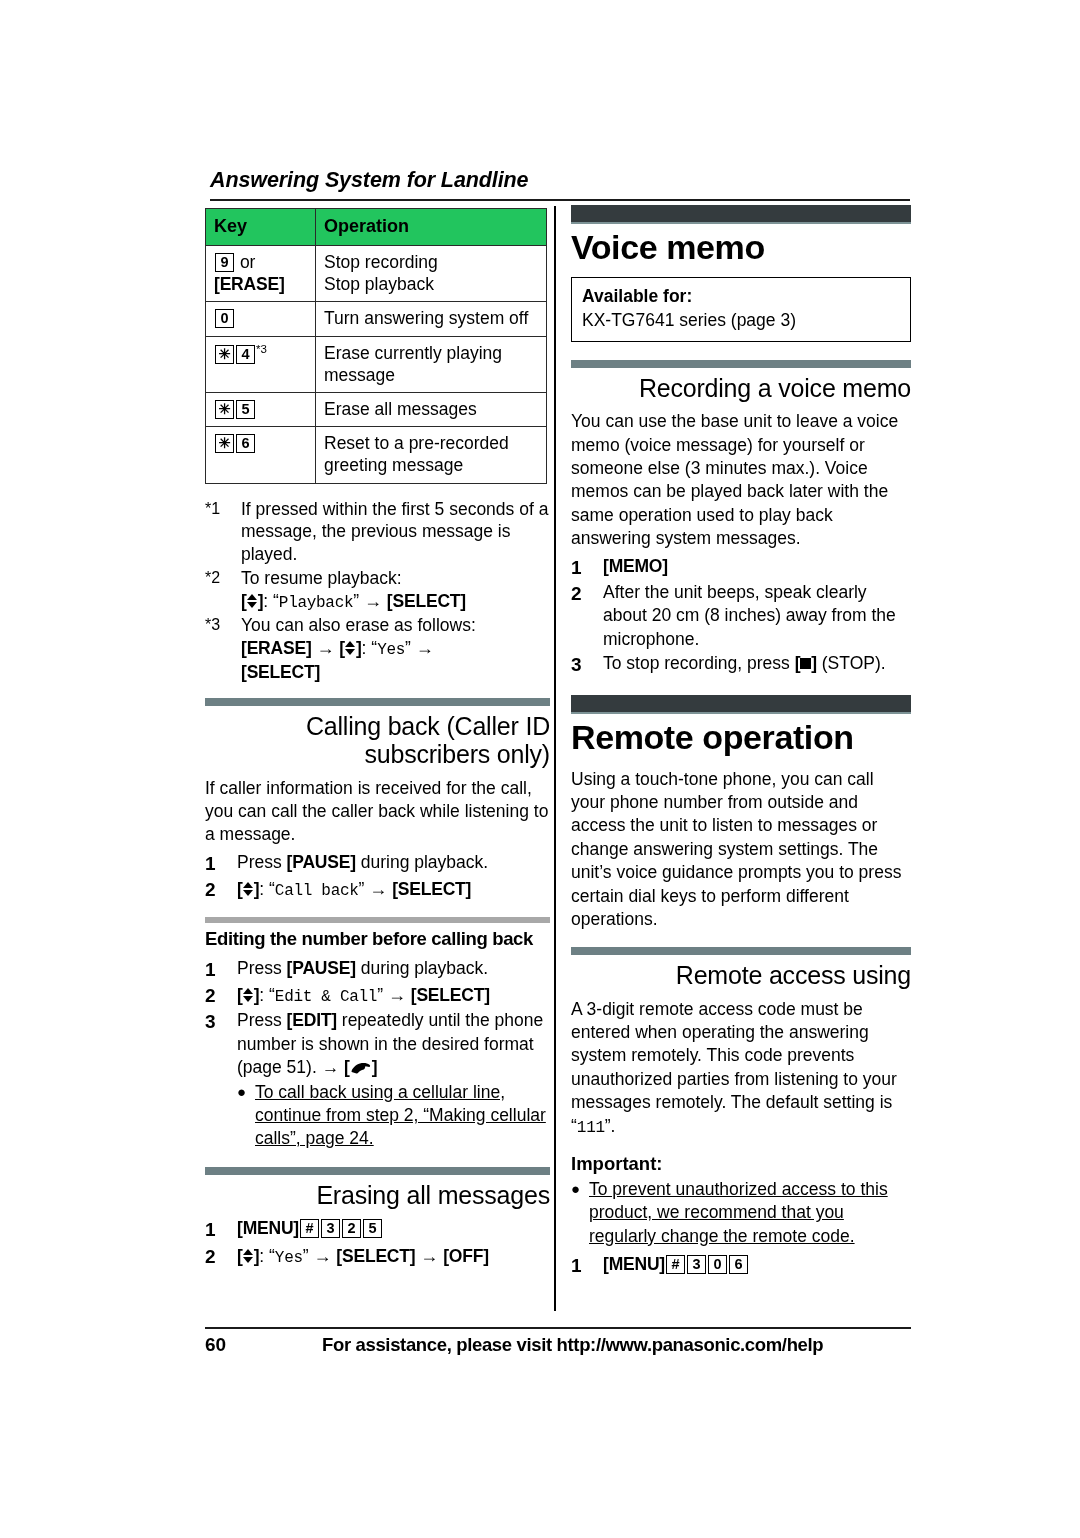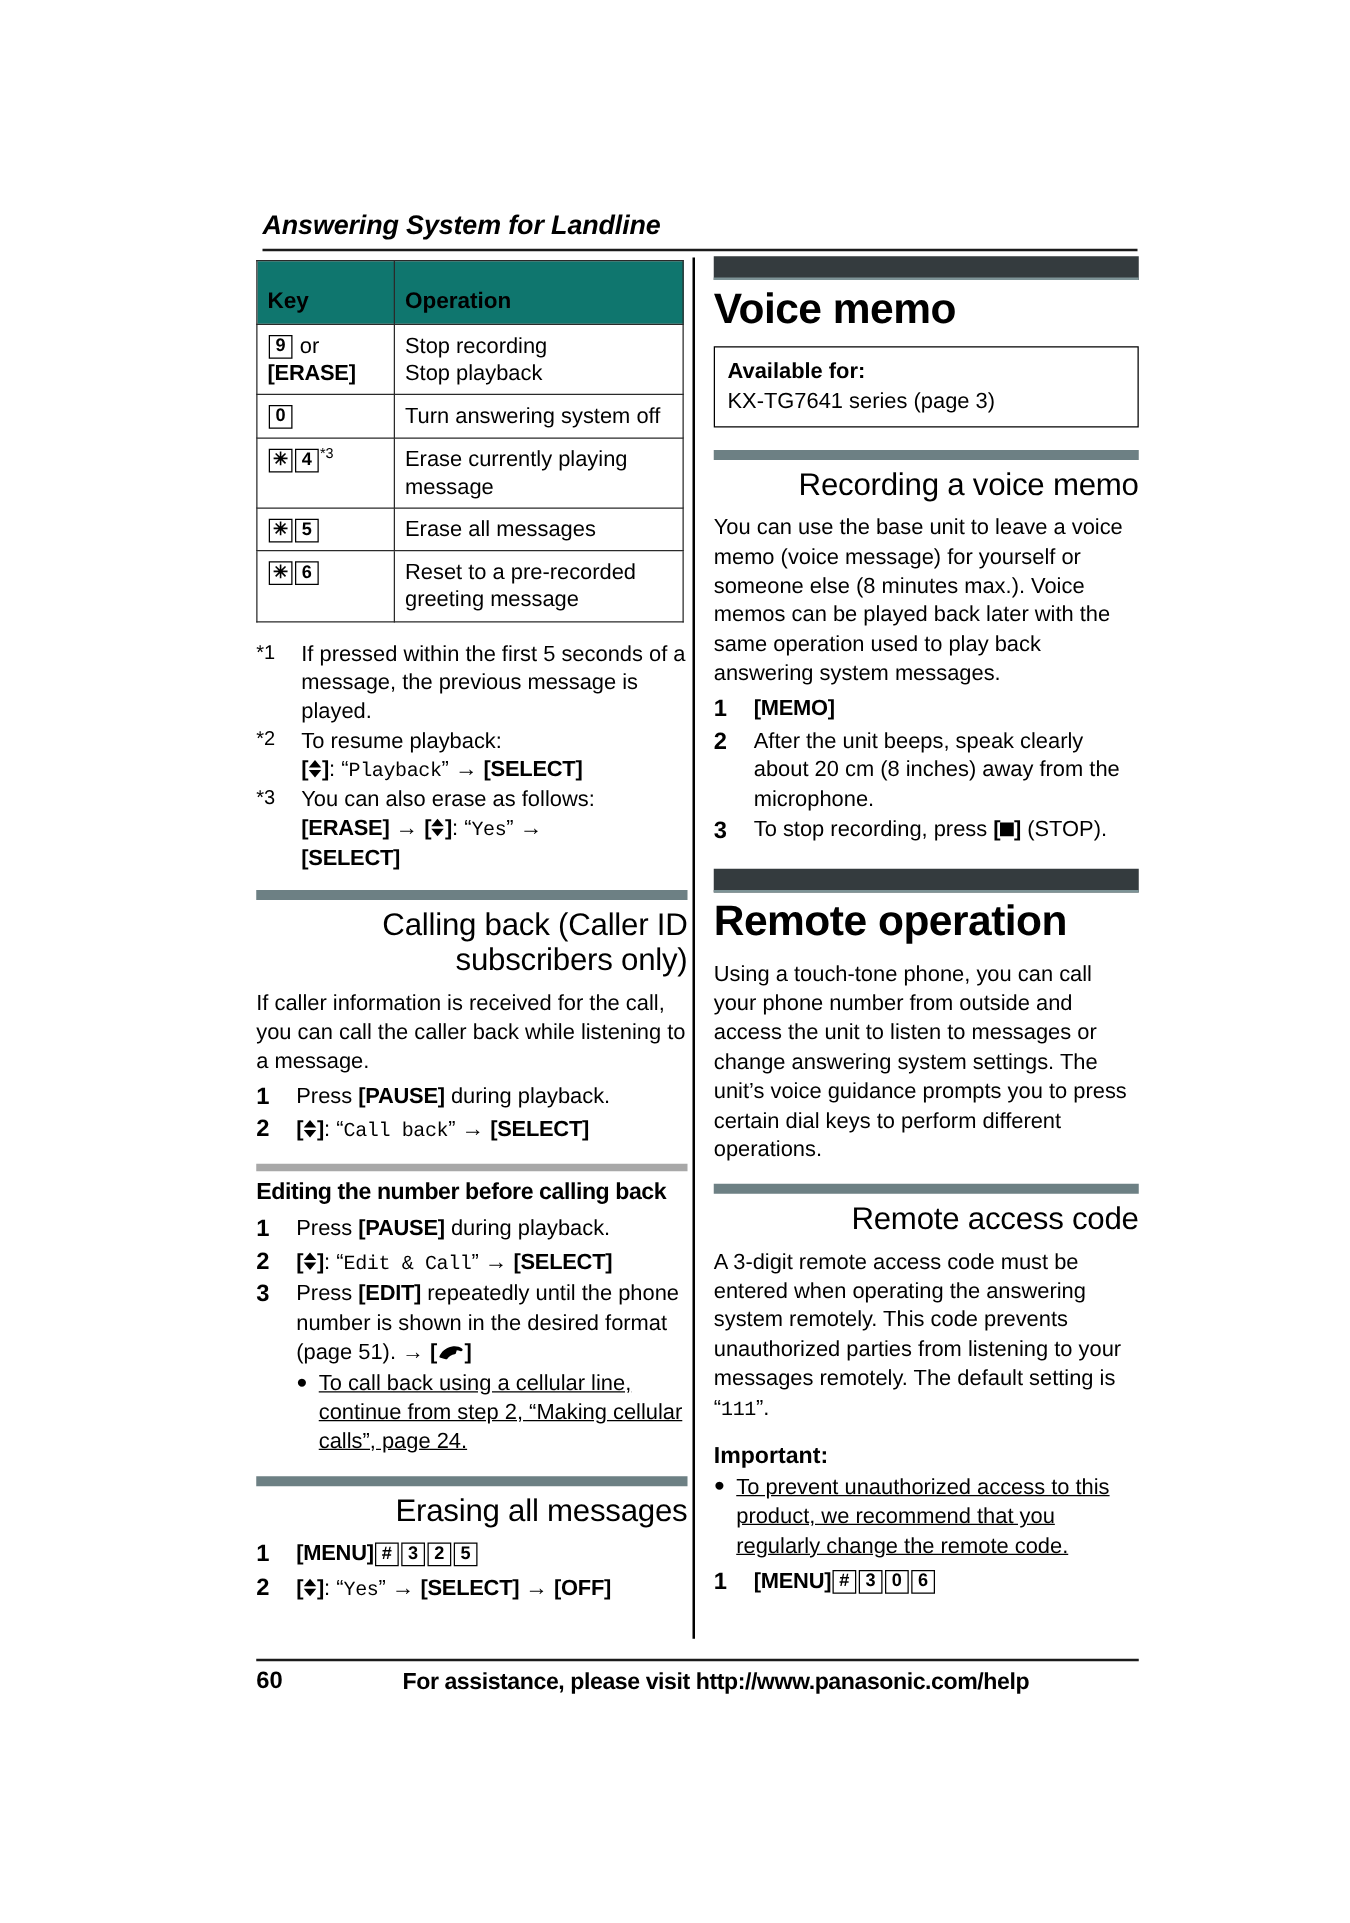--- a/index.html
+++ b/index.html
@@ -68,24 +68,24 @@
   }
   table.keytable td, table.keytable th {
     border: 1.6px solid #2a2a2a;
     padding: 5px 8px 6px 8px;
     vertical-align: top;
     text-align: left;
     font-size: 17.5px;
     line-height: 1.27;
   }
   table.keytable th {
-    background: #0f766e;
+    background: #22c55e;
     font-weight: bold;
     font-size: 18px;
-    padding-top: 20px;
+    padding-top: 6px;
     padding-bottom: 7px;
   }
   table.keytable col.c1 { width: 110px; }
   table.keytable col.c2 { width: 231px; }
 
   
   .kb {
     display: inline-block;
     border: 1.6px solid #000;
     min-width: 13px;
@@ -451,21 +451,21 @@
       <div class="bar-major"></div>
       <h1 class="sec-title">Voice memo</h1>
 
       <div class="avail-box">
         <span class="lbl">Available for:</span>
         <span>KX-TG7641 series (page 3)</span>
       </div>
 
       <div class="bar-minor"></div>
       <h2 class="sub-title">Recording a voice memo</h2>
-      <p class="body">You can use the base unit to leave a voice memo (voice message) for yourself or someone else (8 minutes max.). Voice memos can be played back later with the same operation used to play back answering system messages.</p>
+      <p class="body">You can use the base unit to leave a voice memo (voice message) for yourself or someone else (3 minutes max.). Voice memos can be played back later with the same operation used to play back answering system messages.</p>
 
       <div class="step">
         <div class="step-num">1</div>
         <div class="step-body"><span class="brk">[MEMO]</span></div>
       </div>
 
       <div class="step">
         <div class="step-num">2</div>
         <div class="step-body">After the unit beeps, speak clearly about 20 cm (8 inches) away from the microphone.</div>
       </div>
@@ -477,21 +477,21 @@
     </div>
 
     <div style="margin-top:18px;">
       <div class="bar-major"></div>
       <h1 class="sec-title">Remote operation</h1>
       <p class="body">Using a touch-tone phone, you can call your phone number from outside and access the unit to listen to messages or change answering system settings. The unit’s voice guidance prompts you to press certain dial keys to perform different operations.</p>
     </div>
 
     <div style="margin-top:16px;">
       <div class="bar-minor"></div>
-      <h2 class="sub-title">Remote access code</h2>
+      <h2 class="sub-title">Remote access using</h2>
       <p class="body"><span>A 3-digit remote access code must be entered when operating the answering system remotely. This code prevents unauthorized parties from listening to your messages remotely. The default setting is “</span><span class="disp">111</span><span>”.</span></p>
 
       <div class="important-lbl">Important:</div>
 
       <div class="bullet">
         <div class="dot">●</div>
         <div class="btext">To prevent unauthorized access to this product, we recommend that you regularly change the remote code.</div>
       </div>
 
       <div class="step" style="margin-top:5px;">

